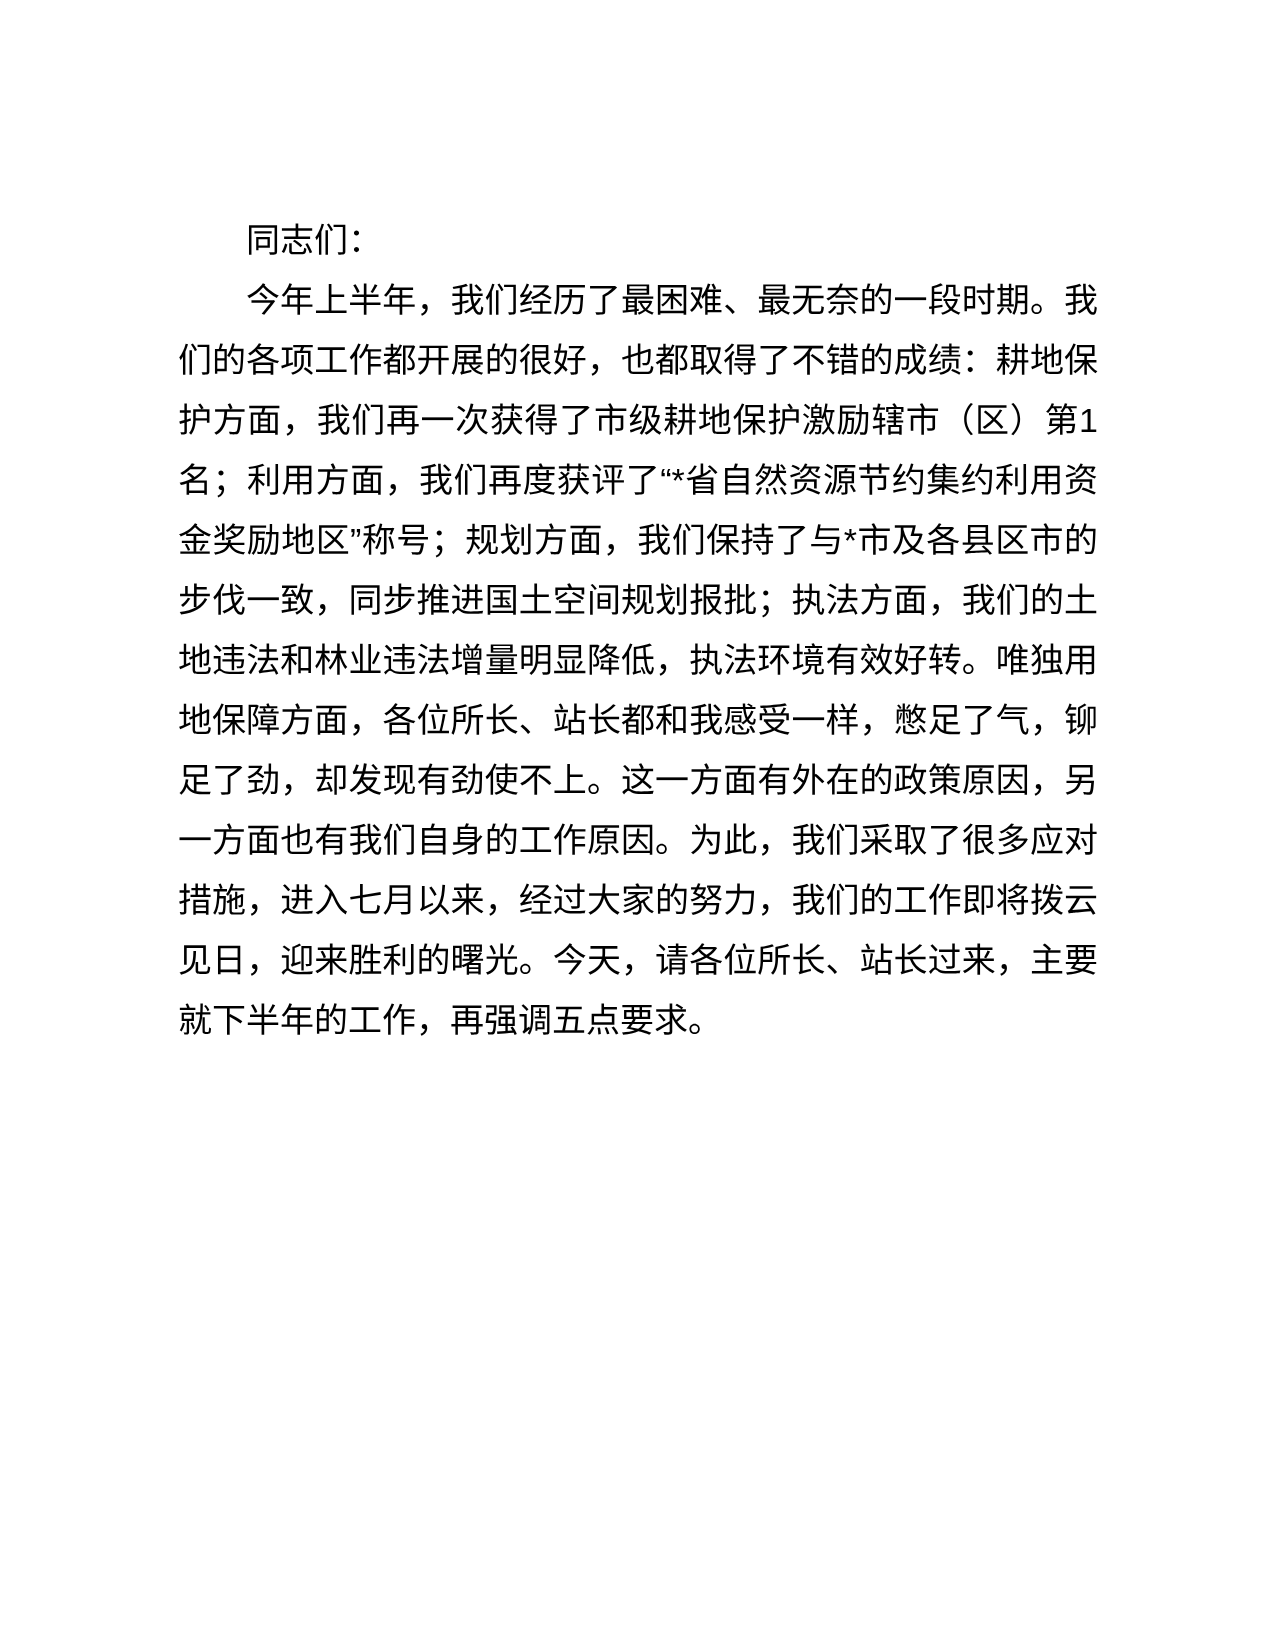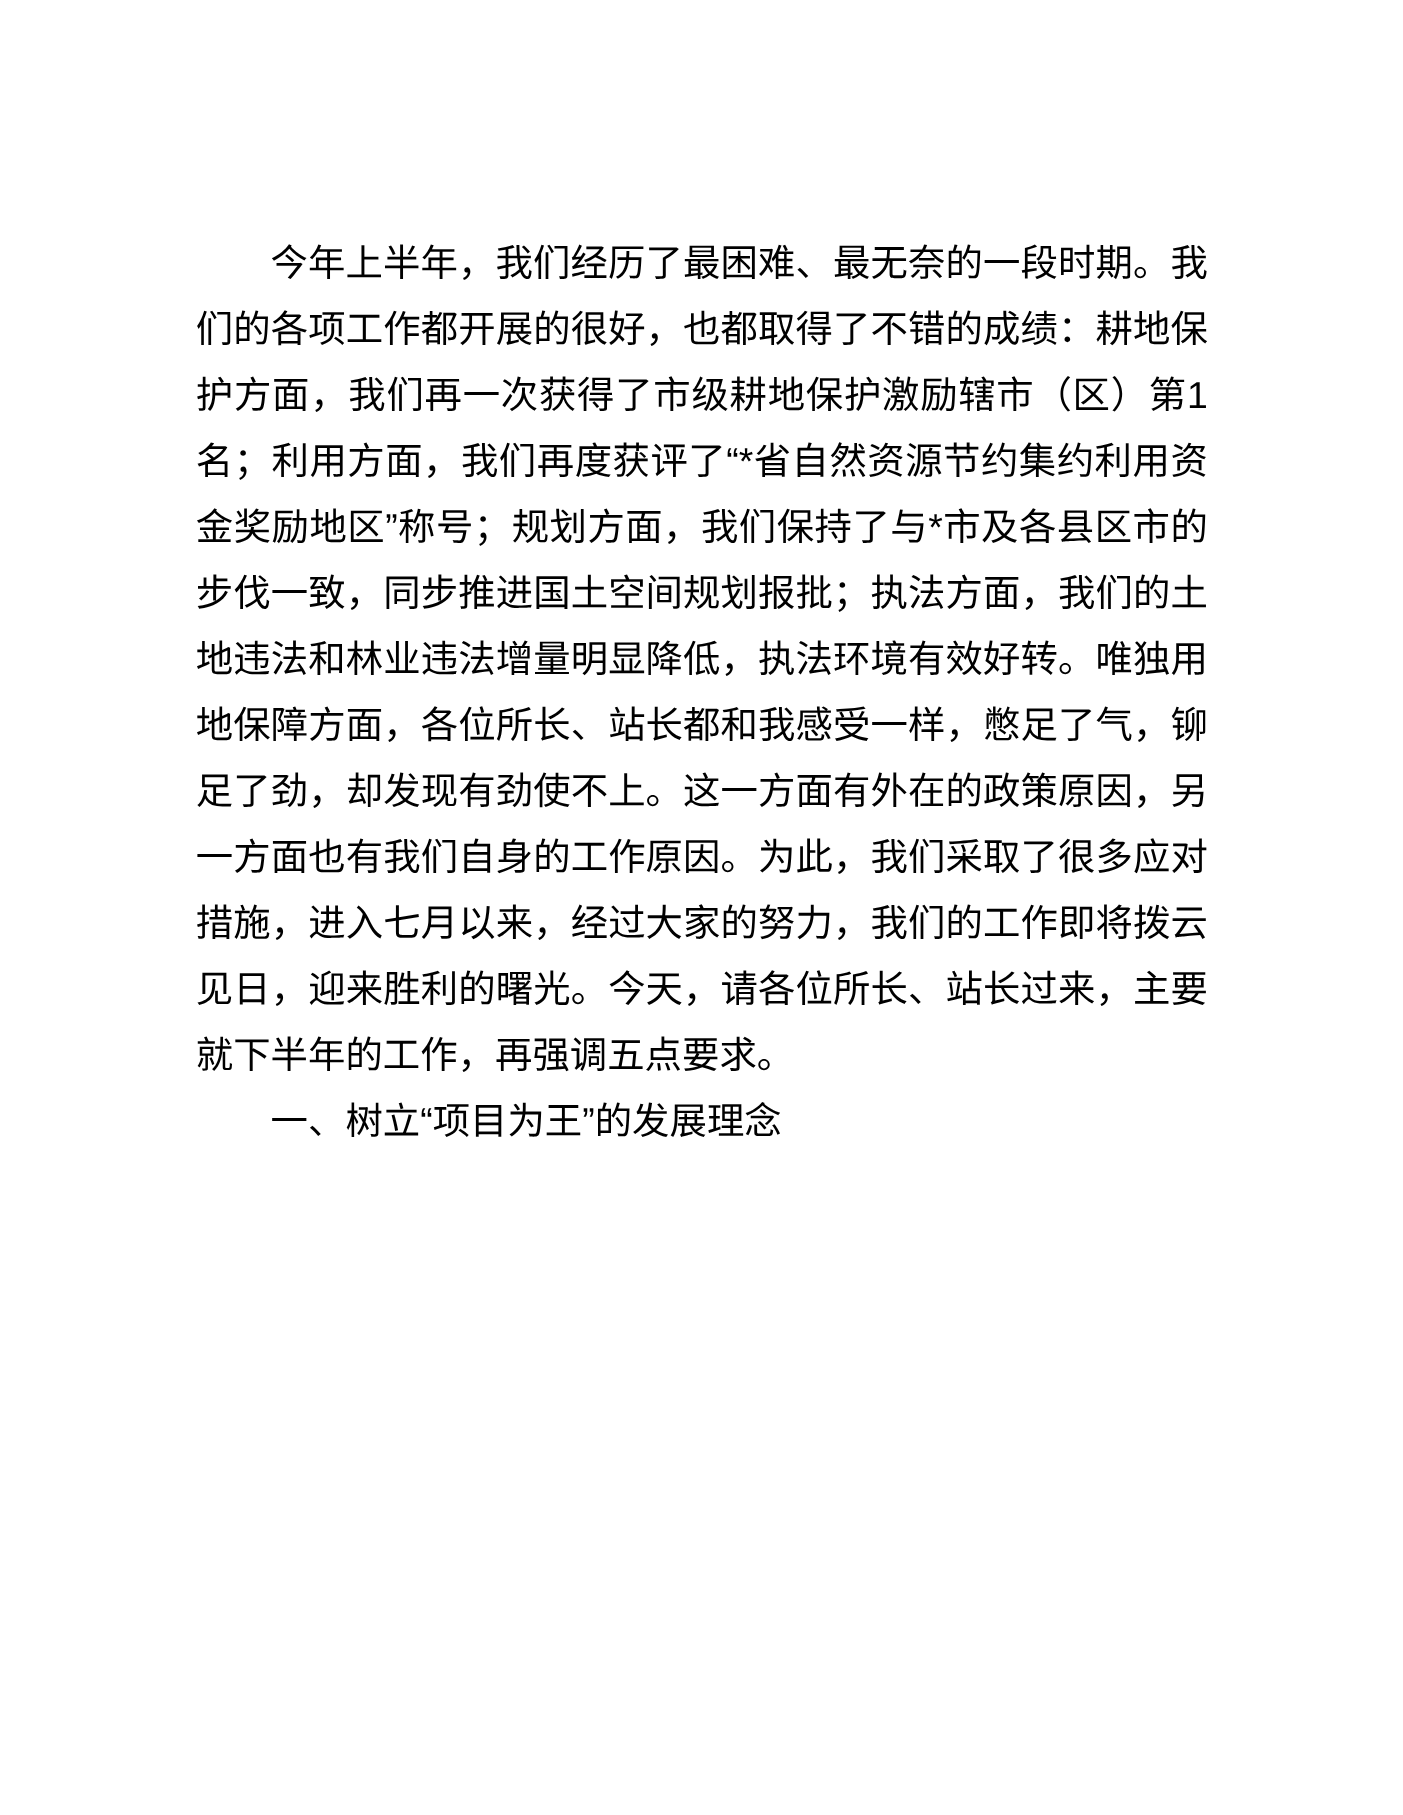--- a/index.html
+++ b/index.html
@@ -37,15 +37,15 @@
     word-break: break-all;
   }
   .para.heading {
     font-weight: 400;
   }
 </style>
 </head>
 <body>
 
 <div class="page">
+  <p class="para salutation">同志们：</p>
   <p class="para body-paragraph">今年上半年，我们经历了最困难、最无奈的一段时期。我们的各项工作都开展的很好，也都取得了不错的成绩：耕地保护方面，我们再一次获得了市级耕地保护激励辖市（区）第1名；利用方面，我们再度获评了“*省自然资源节约集约利用资金奖励地区”称号；规划方面，我们保持了与*市及各县区市的步伐一致，同步推进国土空间规划报批；执法方面，我们的土地违法和林业违法增量明显降低，执法环境有效好转。唯独用地保障方面，各位所长、站长都和我感受一样，憋足了气，铆足了劲，却发现有劲使不上。这一方面有外在的政策原因，另一方面也有我们自身的工作原因。为此，我们采取了很多应对措施，进入七月以来，经过大家的努力，我们的工作即将拨云见日，迎来胜利的曙光。今天，请各位所长、站长过来，主要就下半年的工作，再强调五点要求。</p>
-  <p class="para heading">一、树立“项目为王”的发展理念</p>
 </div>
 
 </body></html>

